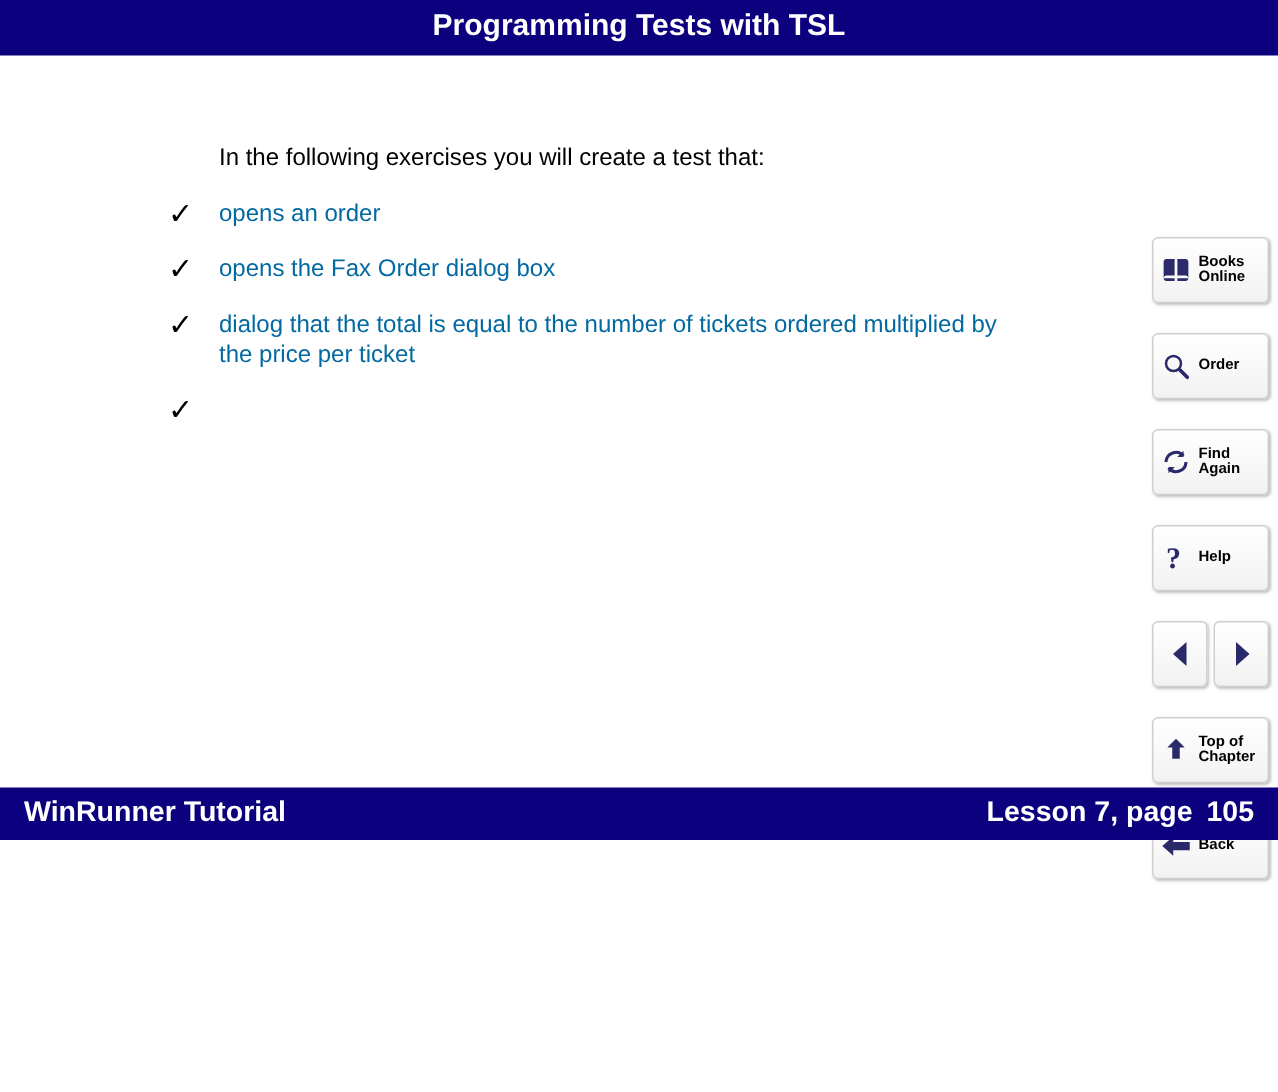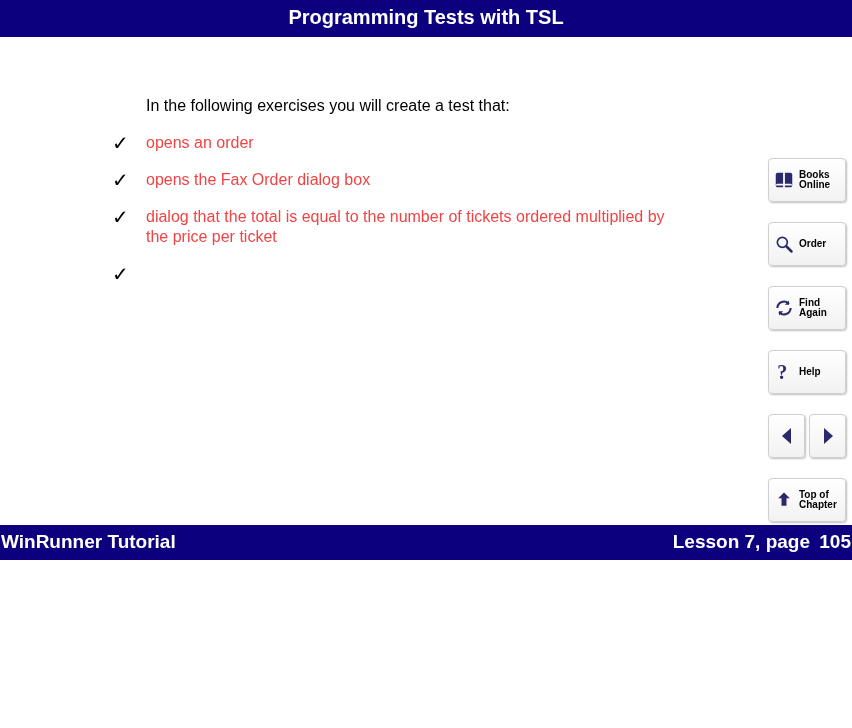--- a/index.html
+++ b/index.html
@@ -3,22 +3,22 @@
 <meta charset="utf-8">
 <style>
   * { box-sizing: border-box; margin: 0; padding: 0; }
   html, body { width: 852px; height: 728px; font-family: Arial, Helvetica, sans-serif; background: #fff; overflow: hidden; }
   .page { position: relative; width: 852px; height: 560px; }
   .header { background: #0d007f; color: #fff; text-align: center; font-weight: bold; font-size: 20px; padding: 6px 0 8px; }
   .content { padding: 60px 100px 0 112px; width: 770px; }
   .intro { font-size: 16px; color: #000; margin: 0 0 18px 34px; }
   .item-row { display: flex; align-items: flex-start; margin-bottom: 16px; }
   .check { width: 34px; flex-shrink: 0; font-size: 20px; line-height: 20px; text-align: left; }
-  .item-text { font-size: 16px; color: #ef4444; line-height: 1.3; max-width: 580px; }
-  .footer { position: absolute; bottom: 0; left: 0; right: 0; background: #0d007f; color: #fff; font-weight: bold; font-size: 19px; padding: 6px 1px 7px; display: flex; justify-content: space-between; }
+  .item-text { font-size: 16px; color: #0369a1; line-height: 1.3; max-width: 580px; }
+  .footer { position: absolute; bottom: 0; left: 0; right: 0; background: #0d007f; color: #fff; font-weight: bold; font-size: 19px; padding: 6px 16px 7px; display: flex; justify-content: space-between; }
   .footer-right span.pg { margin-left: 4px; }
   .sidebar { position: absolute; right: 6px; top: 158px; width: 78px; display: flex; flex-direction: column; gap: 20px; }
   .btn { background: linear-gradient(#ffffff,#f2f2f2); border: 1px solid #cfcfcf; border-radius: 4px; box-shadow: 1px 1px 2px rgba(0,0,0,0.25); height: 44px; display: flex; align-items: center; padding: 0 3px; cursor: pointer; }
   .btn-icon { width: 24px; height: 24px; flex-shrink: 0; display: flex; align-items: center; justify-content: center; }
   .btn-label { font-size: 10px; font-weight: bold; color: #000; line-height: 1.05; margin-left: 3px; text-align: left; }
   .nav-row { display: flex; gap: 4px; }
   .nav-row .btn { flex: 1; justify-content: center; padding: 0; }
   svg { display: block; }
 </style>
 </head>
@@ -109,20 +109,28 @@
 
   <div class="btn">
     <div class="btn-icon">
       <svg width="20" height="22" viewBox="0 0 24 24">
             <path fill="#2a2a6a" d="M12 3l7 7h-4v9H9v-9H5z"></path>
           </svg>
     </div>
     <div class="btn-label">Top of Chapter</div>
   </div>
 
+  <div class="btn">
+    <div class="btn-icon">
+      <svg width="22" height="16" viewBox="0 0 24 16">
+            <path fill="#2a2a6a" d="M2 8l8-7v4h12v6H10v4z"></path>
+          </svg>
+    </div>
+    <div class="btn-label">Back</div>
+  </div>
 
 </div>
 
 <div class="footer">
   <div class="footer-left">WinRunner Tutorial</div>
   <div class="footer-right">
     <span>Lesson 7, page</span>
     <span class="pg">105</span>
   </div>
 </div>

